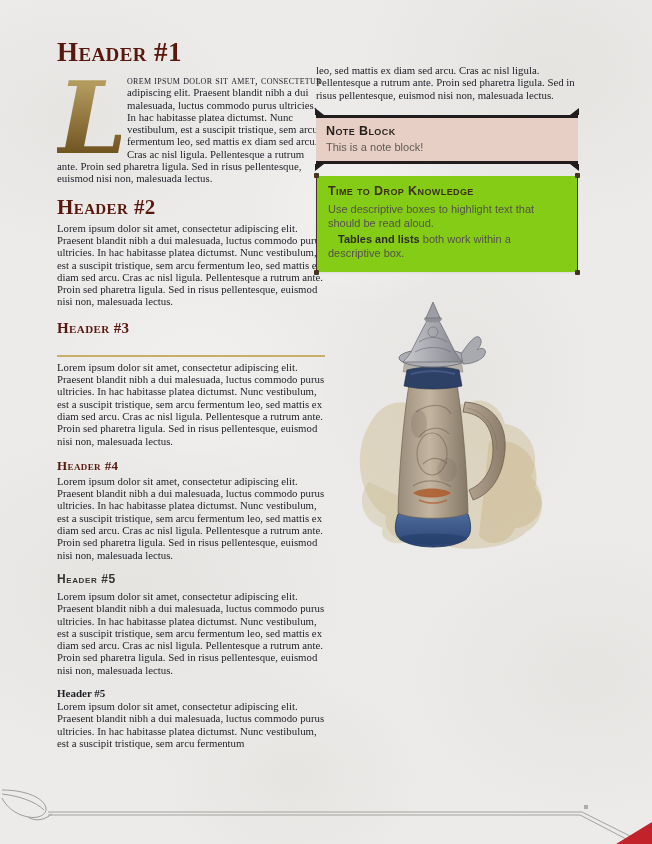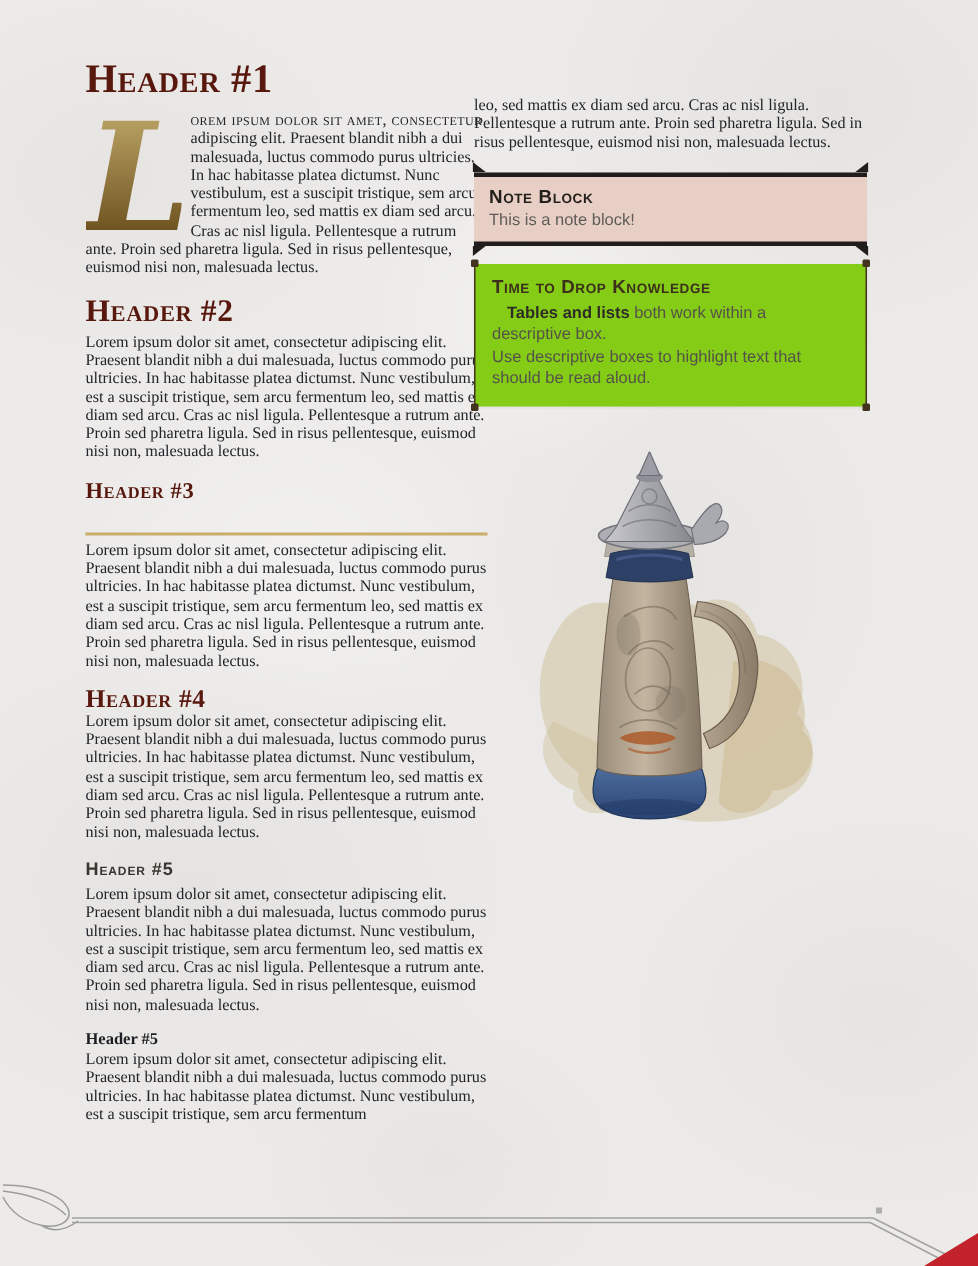--- a/index.html
+++ b/index.html
@@ -30,21 +30,21 @@
   .col-left  { left:57px;  width:268px; }
   .col-right { left:316px; top:64px; width:262px; }
 
   p.body-text { font-size:10.8px; line-height:12.3px; margin:0; text-align:left; }
   .section { margin-bottom:11px; }
 
   h1,h2,h3,h4 { font-variant:small-caps; color:#58180d; font-weight:bold; margin:0; letter-spacing:.4px; }
   h1 { font-size:27px; line-height:28px; margin-bottom:8px; }
   h2 { font-size:21px; line-height:23px; margin-bottom:3px; }
   h3 { font-size:15px; line-height:18px; border-bottom:2px solid #c9ad6a; padding-bottom:18px; margin-bottom:4px; }
-  h4 { font-size:17px; line-height:15px; margin-bottom:2px; }
+  h4 { font-size:13px; line-height:15px; margin-bottom:2px; }
   .h5 { font-family:"Liberation Sans", sans-serif; font-variant:small-caps; font-weight:bold;
         font-size:12px; line-height:14px; color:#37352f; letter-spacing:.6px; margin:0 0 4px 0; }
   .h6 { font-size:11px; font-weight:bold; color:#1d1f24; margin:0 0 1px 0; }
 
   
   .intro { overflow:visible; }
   .drop-cap {
     float:left; width:64px; height:84px;
     font-family:"DejaVu Serif", serif; font-style:italic; font-weight:bold;
     font-size:100px; line-height:84px; text-align:center;
@@ -148,24 +148,24 @@
       <p class="note-title">Note Block</p>
       <p class="note-text">This is a note block!</p>
     </div>
 
     <div class="descbox">
       <span class="dot dot-tl"></span>
       <span class="dot dot-tr"></span>
       <span class="dot dot-bl"></span>
       <span class="dot dot-br"></span>
       <p class="desc-title">Time to Drop Knowledge</p>
+      <p class="desc-text">Use descriptive boxes to highlight text that should be read aloud.</p>
       <p class="desc-text desc-indent">
         <b>Tables and lists</b><span> both work within a descriptive box.</span>
       </p>
-      <p class="desc-text">Use descriptive boxes to highlight text that should be read aloud.</p>
     </div>
 
     <div class="illustration">
       <svg width="212" height="252" viewBox="0 0 212 252" xmlns="http://www.w3.org/2000/svg">
         <defs>
           <linearGradient id="gradFoot" x1="0" y1="0" x2="0" y2="1">
             <stop offset="0" stop-color="#50709f"></stop>
               <stop offset="1" stop-color="#2a4474"></stop>
           </linearGradient>
           <linearGradient id="gradBody" x1="0" y1="0" x2="1" y2="0">

